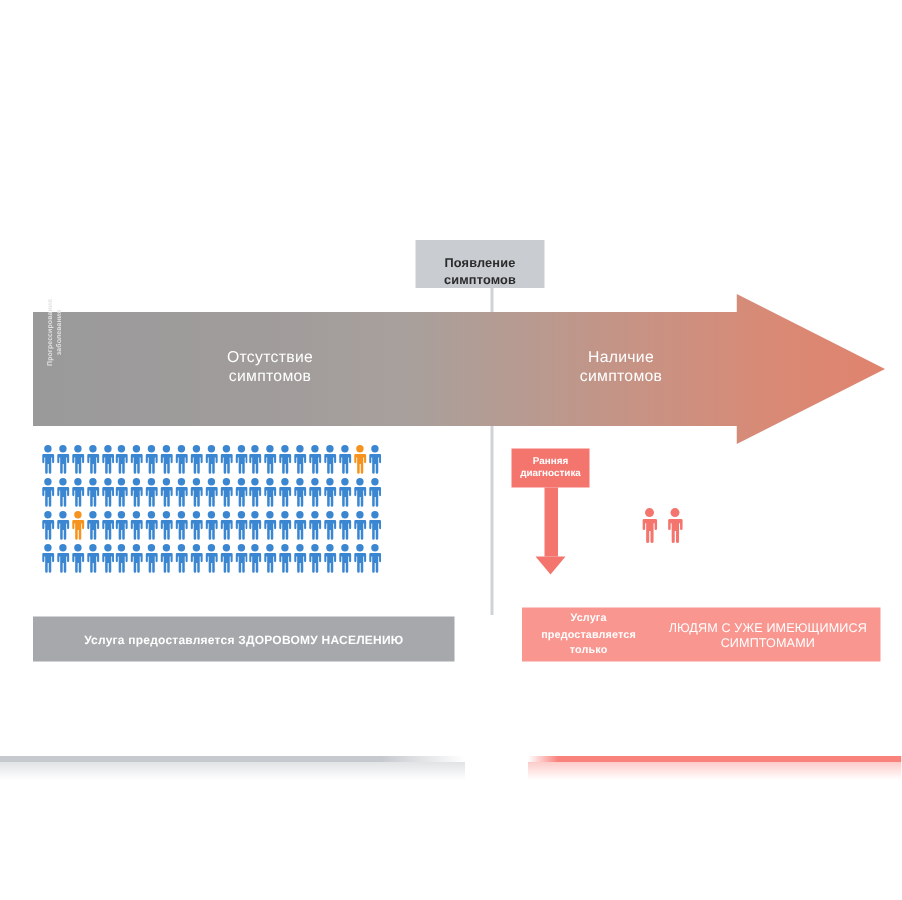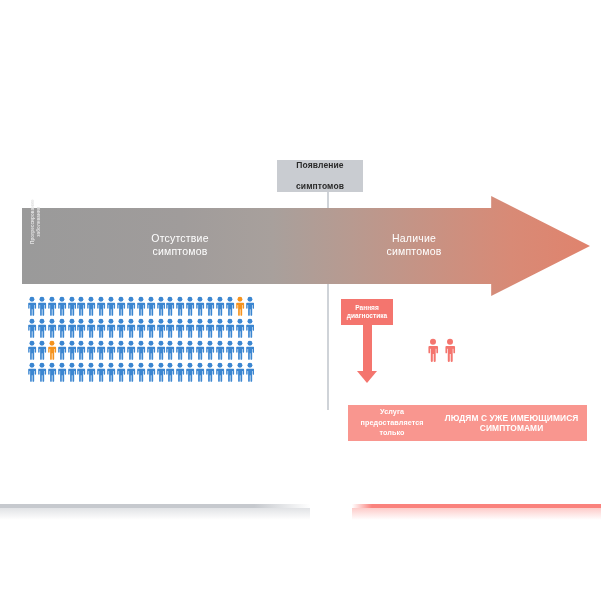--- a/index.html
+++ b/index.html
@@ -22,21 +22,21 @@
     left: 277px; top: 160px;
     width: 86px; height: 32px;
     background: #c9ccd1;
     color: #2b2b2b;
     font-size: 8.5px;
     font-weight: bold;
     line-height: 11px;
     display: flex;
     flex-direction: column;
     align-items: center;
-    justify-content: space-between;
+    justify-content: flex-end;
     text-align: center;
     letter-spacing: .1px;
   }
 
   
   .divider {
     position: absolute;
     left: 327px; top: 192px;
     width: 1.6px; height: 218px;
     background: #cfd3d8;
@@ -177,21 +177,21 @@
   }
   #symptomatic-bar {
     left: 348px; top: 405px;
     width: 239px; height: 36px;
     background: #f9968f;
     font-size: 8px;
     line-height: 10.5px;
     letter-spacing: .1px;
   }
   #symptomatic-bar .line1 { font-weight: bold; font-size: 7.2px; }
-  #symptomatic-bar .line2 { font-weight: bold; font-size: 8.4px; }
+  #symptomatic-bar .line2 { font-weight: normal; font-size: 8.4px; }
 
   
   .strip-gray {
     position: absolute;
     left: 0; top: 504px;
     width: 310px; height: 4px;
     background: linear-gradient(to right, #c6c9ce 0%, #c6c9ce 82%, rgba(198,201,206,0) 100%);
   }
   .strip-gray-glow {
     position: absolute;
@@ -824,20 +824,23 @@
 
   <div class="down-group" id="earlydx-group">
     <div class="down-box">
       <span>Ранняя</span>
       <span>диагностика</span>
     </div>
     <div class="down-stem"></div>
     <div class="down-head"></div>
   </div>
 
+  <div class="bottom-bar" id="healthy-bar">
+    <span>Услуга предоставляется ЗДОРОВОМУ НАСЕЛЕНИЮ</span>
+  </div>
 
   <div class="bottom-bar" id="symptomatic-bar">
     <span class="line1">Услуга предоставляется только</span>
     <span class="line2">ЛЮДЯМ С УЖЕ ИМЕЮЩИМИСЯ СИМПТОМАМИ</span>
   </div>
 
   <div class="strip-gray"></div>
   <div class="strip-gray-glow"></div>
   <div class="strip-red"></div>
   <div class="strip-red-glow"></div>

